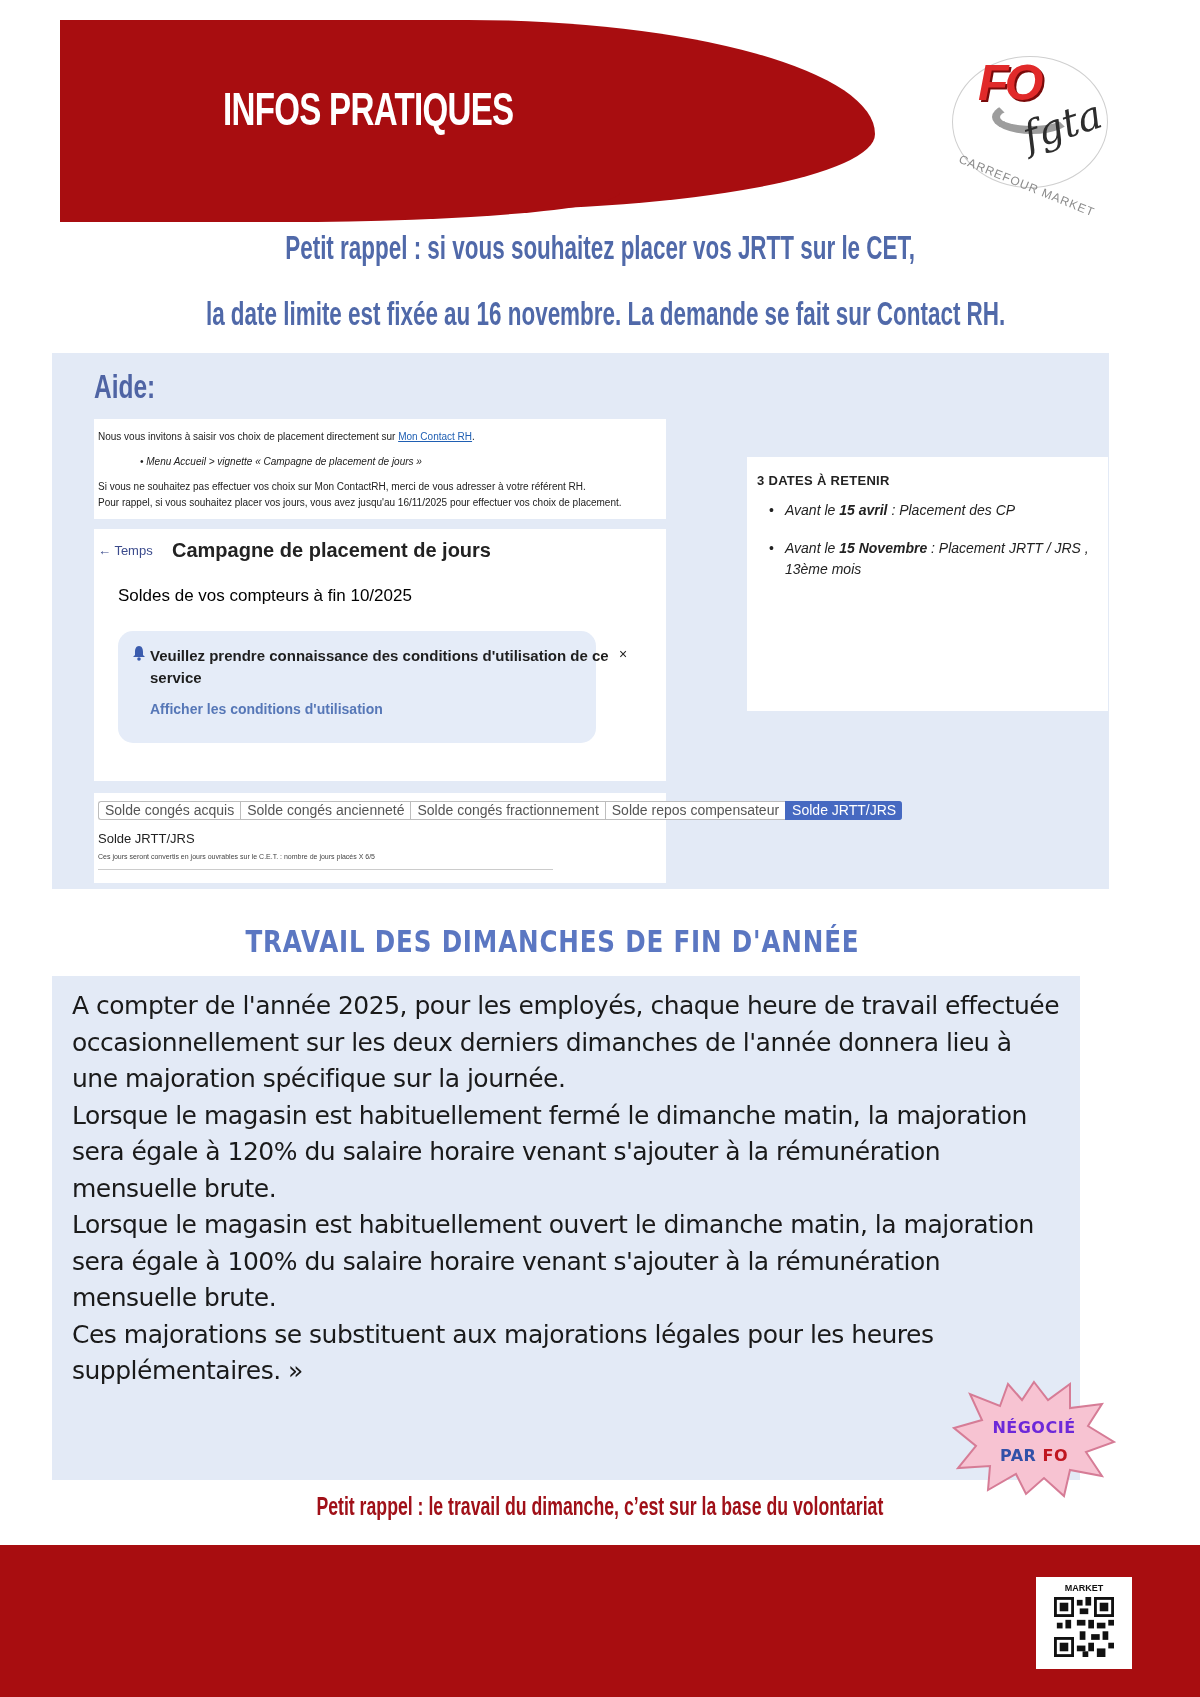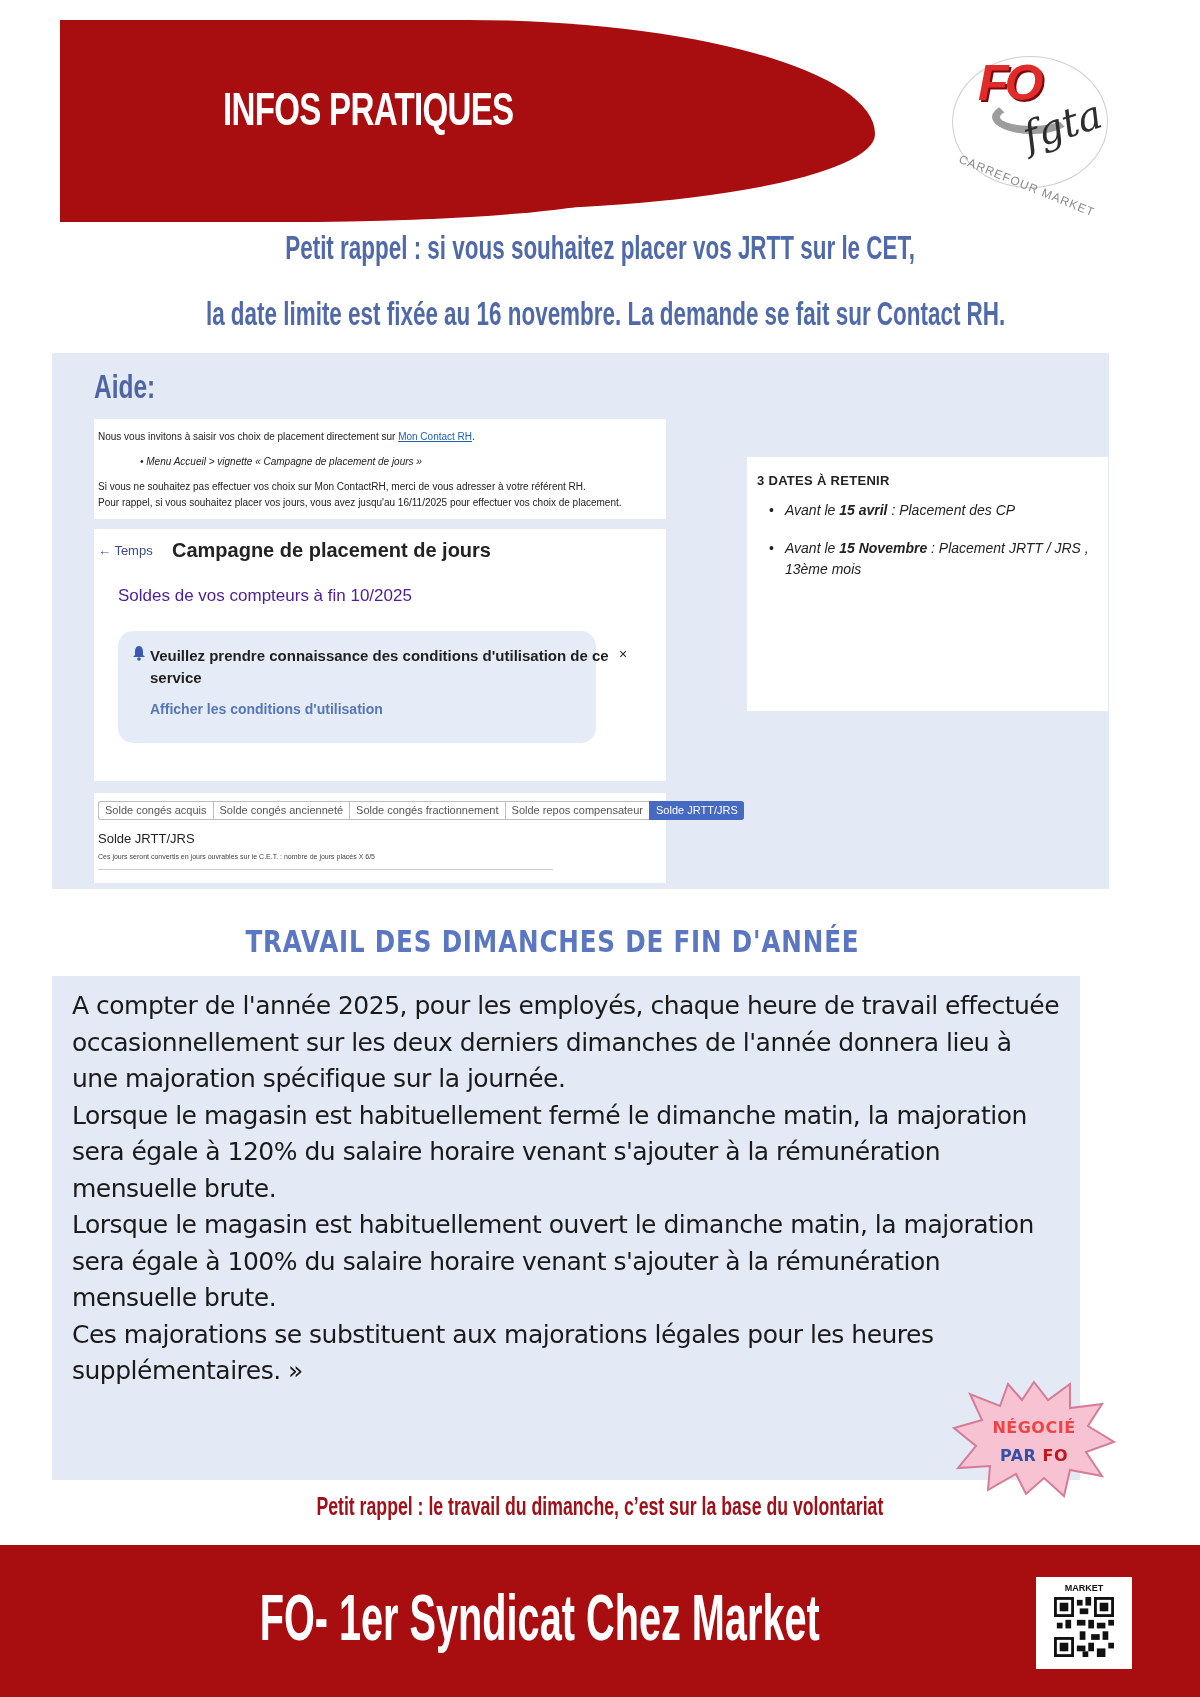--- a/index.html
+++ b/index.html
@@ -74,36 +74,36 @@
   .email-card p { position: absolute; left: 4px; white-space: nowrap; }
   .email-card .l1 { top: 12px; }
   .email-card .l2 { top: 37px; left: 46px; font-style: italic; }
   .email-card .l3 { top: 62px; }
   .email-card .l4 { top: 78px; }
   .email-card a { color: #1f5fb3; text-decoration: underline; }
 
   .app-card { left: 42px; top: 176px; width: 572px; height: 252px; color: #1d1d1d; }
   .back-link { position: absolute; left: 4px; top: 14px; font-size: 13px; color: #3b4b8c; }
   .app-title { position: absolute; left: 78px; top: 10px; font-size: 20px; font-weight: bold; color: #222; }
-  .app-sub { position: absolute; left: 24px; top: 57px; font-size: 17px; color: #4c1d95; }
+  .app-sub { position: absolute; left: 24px; top: 57px; font-size: 17px; color: #000000; }
   .notice {
     position: absolute; left: 24px; top: 102px; width: 478px; height: 112px; background: #e5ecf8; border-radius: 15px;
   }
   .bell { position: absolute; left: 14px; top: 14px; width: 14px; height: 16px; }
   .notice-text { position: absolute; left: 32px; top: 14px; width: 460px; font-size: 15px; font-weight: bold; line-height: 22px; color: #1e1e1e; }
   .notice-link { position: absolute; left: 32px; top: 70px; font-size: 14px; font-weight: bold; color: #5677b7; }
   .close-btn {
     position: absolute; left: 494px; top: 12px; width: 22px; height: 22px; border-radius: 50%;
     background: #fff; text-align: center; line-height: 22px; font-size: 14px; color: #222;
   }
 
   .tabs-card { left: 42px; top: 440px; width: 572px; height: 90px; }
   .tabs { position: absolute; left: 4px; top: 8px; display: flex; height: 19px; }
   .tab {
-    border: 1px solid #bdbdbd; border-right: none; font-size: 11px; color: #555; padding: 0 6px; line-height: 17px; white-space: nowrap; background: #fff;
+    border: 1px solid #bdbdbd; border-right: none; font-size: 14px; color: #555; padding: 0 6px; line-height: 17px; white-space: nowrap; background: #fff;
   }
   .tab.active { background: #4669c1; color: #fff; border-color: #4669c1; border-radius: 0 3px 3px 0; }
   .tab:first-child { border-radius: 3px 0 0 3px; }
   .tabs-title { position: absolute; left: 4px; top: 38px; font-size: 13px; color: #222; }
   .tabs-note { position: absolute; left: 4px; top: 60px; font-size: 7px; color: #444; }
   .tabs-line { position: absolute; left: 4px; top: 76px; width: 455px; height: 1px; background: #ccc; }
 
   .dates-card { left: 695px; top: 104px; width: 361px; height: 254px; padding: 16px 10px; color: #222; }
   .dates-title { font-size: 13px; font-weight: 900; letter-spacing: 0.3px; }
   .dates-list { list-style: none; margin-top: 12px; }
@@ -126,21 +126,21 @@
     font-family: "DejaVu Sans", sans-serif; letter-spacing: -0.5px;
   }
   .dim-text p { margin: 0; }
 
   
   .badge { position: absolute; left: 952px; top: 1378px; width: 164px; height: 120px; }
   .badge svg { position: absolute; left: 0; top: 0; }
   .badge-l1, .badge-l2 {
     position: absolute; width: 164px; text-align: center; font-weight: 900; font-size: 16px; letter-spacing: 0.5px; font-family: "DejaVu Sans", sans-serif;
   }
-  .badge-l1 { top: 40px; color: #ef4444; text-align: center; }
+  .badge-l1 { top: 40px; color: #6d28d9; text-align: center; }
   .badge-l2 { top: 68px; color: #3250a8; }
   .badge-l2 .fo { color: #c01620; }
 
   
   .bottom-rappel {
     position: absolute; left: 0; top: 1491px; width: 1200px; text-align: center; color: #a01018; font-size: 26px; font-weight: bold;
   }
   .bottom-rappel span { display: inline-block; transform: scaleX(0.68); white-space: nowrap; }
 
   
@@ -232,21 +232,20 @@
   <svg width="164" height="120" viewBox="0 0 164 120">
     <polygon points="82,4 96,22 118,6 118,30 150,26 136,48 162,64 134,74 150,98 118,92 112,118 92,100 74,116 64,96 36,112 38,88 6,90 24,68 2,50 30,42 18,16 48,28 56,6 70,22" fill="#f7c3d2" stroke="#d67c96" stroke-width="2"></polygon>
   </svg>
   <div class="badge-l1">NÉGOCIÉ</div>
   <div class="badge-l2"><span>PAR </span><span class="fo">FO</span></div>
 </div>
 
 <div class="bottom-rappel"><span>Petit rappel : le travail du dimanche, c’est sur la base du volontariat</span></div>
 
 <div class="footer">
-  <div class="footer-title"><span>FO- 1er Syndicat Chez Market</span></div>
   <div class="qr">
     <div class="qr-label">MARKET</div>
     <svg class="qr-grid" viewBox="0 0 21 21">
       <rect x="0" y="0" width="7" height="7" fill="#111"></rect>
         <rect x="1" y="1" width="5" height="5" fill="#fff"></rect>
         <rect x="2" y="2" width="3" height="3" fill="#111"></rect>
       <rect x="14" y="0" width="7" height="7" fill="#111"></rect>
         <rect x="15" y="1" width="5" height="5" fill="#fff"></rect>
         <rect x="16" y="2" width="3" height="3" fill="#111"></rect>
       <rect x="0" y="14" width="7" height="7" fill="#111"></rect>

